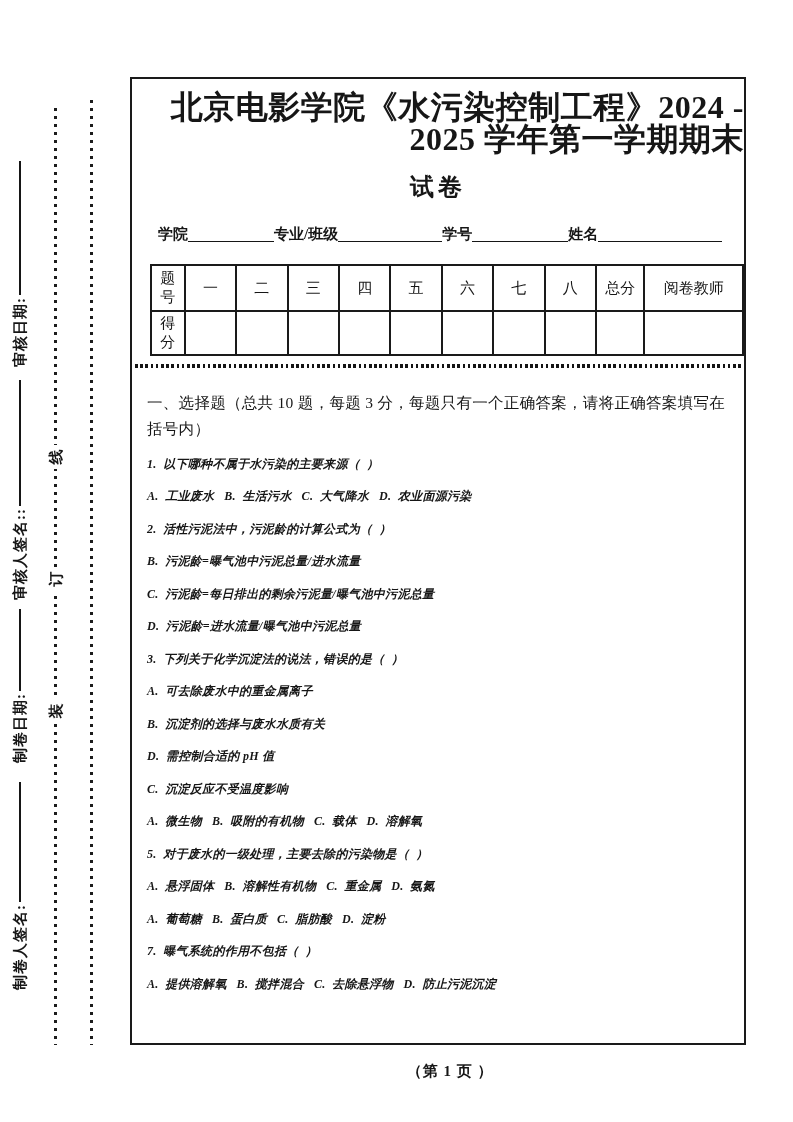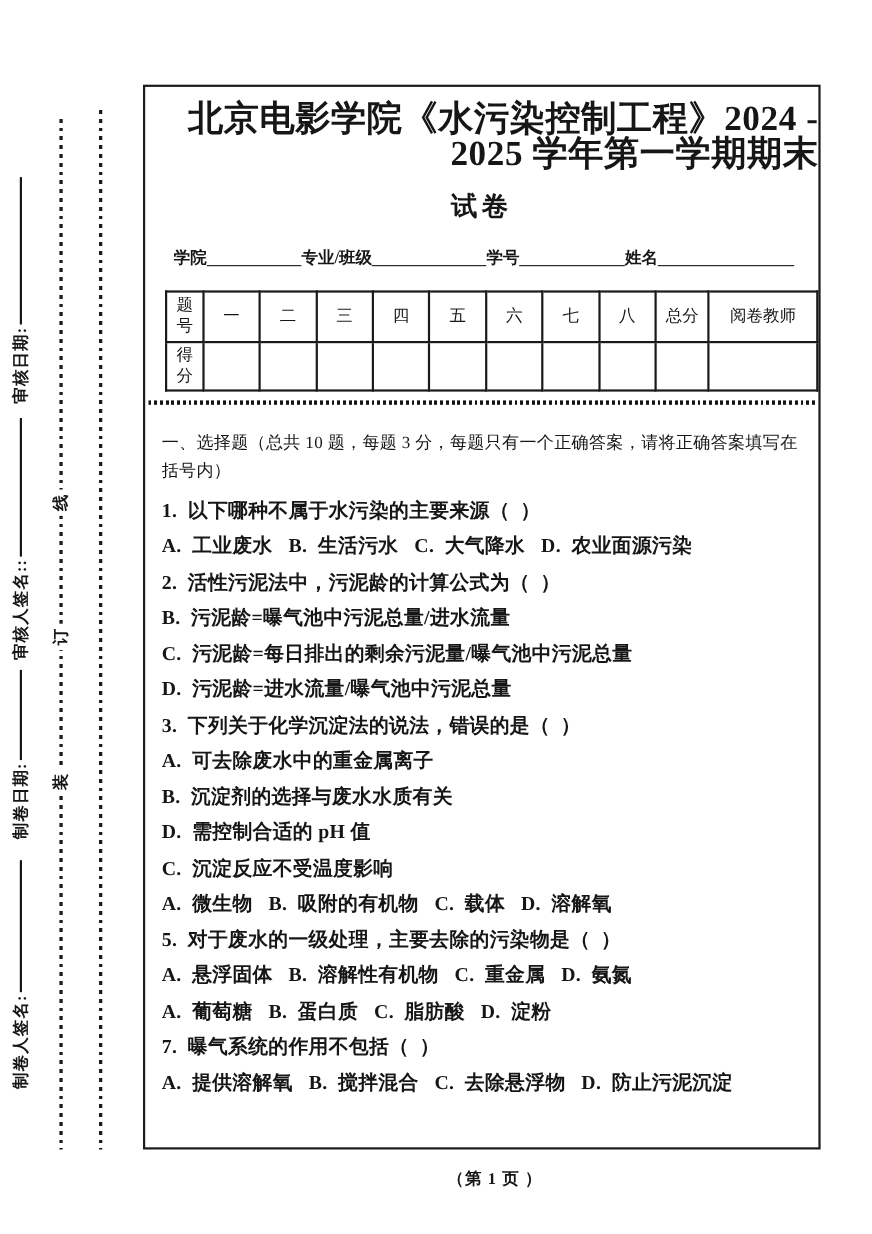--- a/index.html
+++ b/index.html
@@ -70,22 +70,22 @@
   .dots-h{
     margin:8px 3px 0 3px;height:3.5px;
     background-image:repeating-linear-gradient(to right,#141414 0 2.6px,transparent 2.6px 5.2px);
   }
   
   .sec-head{
     margin:22px 15px 0 15px;font-size:15.5px;font-weight:normal;line-height:26px;
     letter-spacing:0.3px;
   }
   .qline{
-    margin:12px 15px 0 15px;font-size:18px;font-weight:bold;line-height:20.5px;
-    white-space:pre-wrap;letter-spacing:0.3px;
+    margin:12px 15px 0 15px;font-size:12px;font-weight:bold;line-height:20.5px;
+    white-space:pre-wrap;letter-spacing:0.3px;font-style:italic;
   }
   .footer{
     position:absolute;left:142px;top:1062px;width:616px;text-align:center;
     font-size:15px;font-weight:bold;letter-spacing:1px;
   }
 </style>
 </head>
 <body>
 
 <div class="sign-unit u1"><span>审核日期:</span><span class="sign-blank"></span></div>

